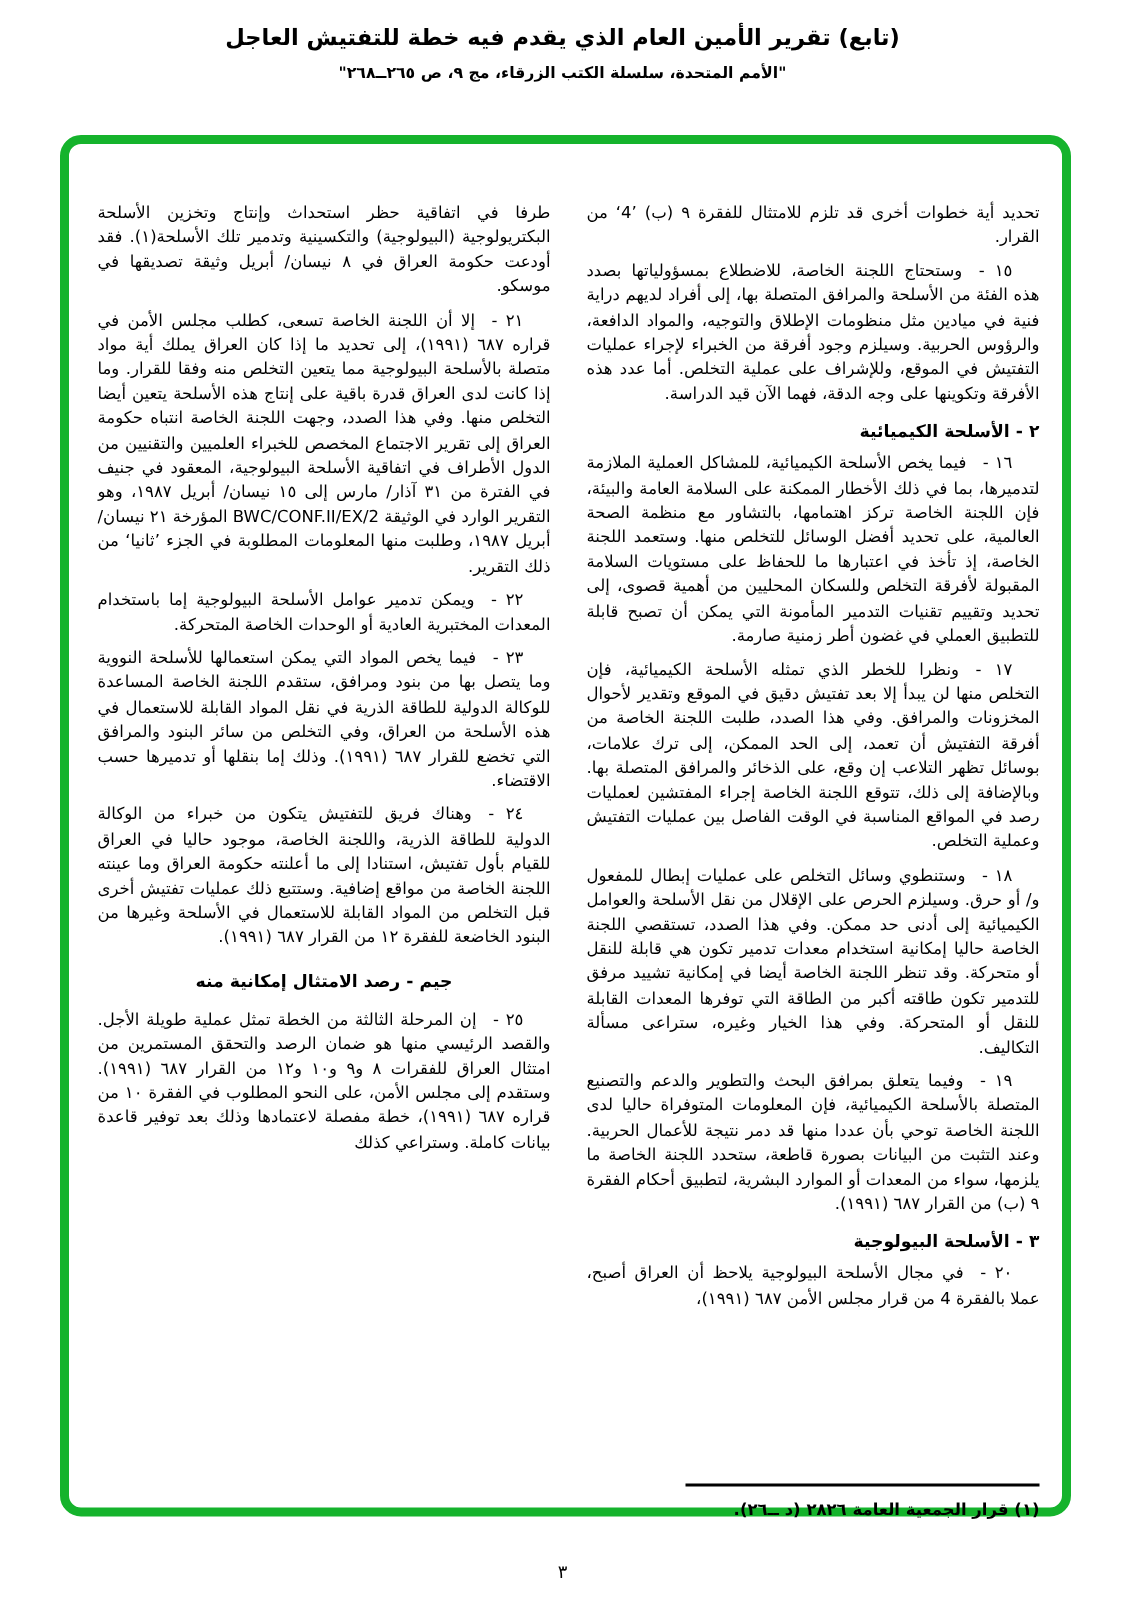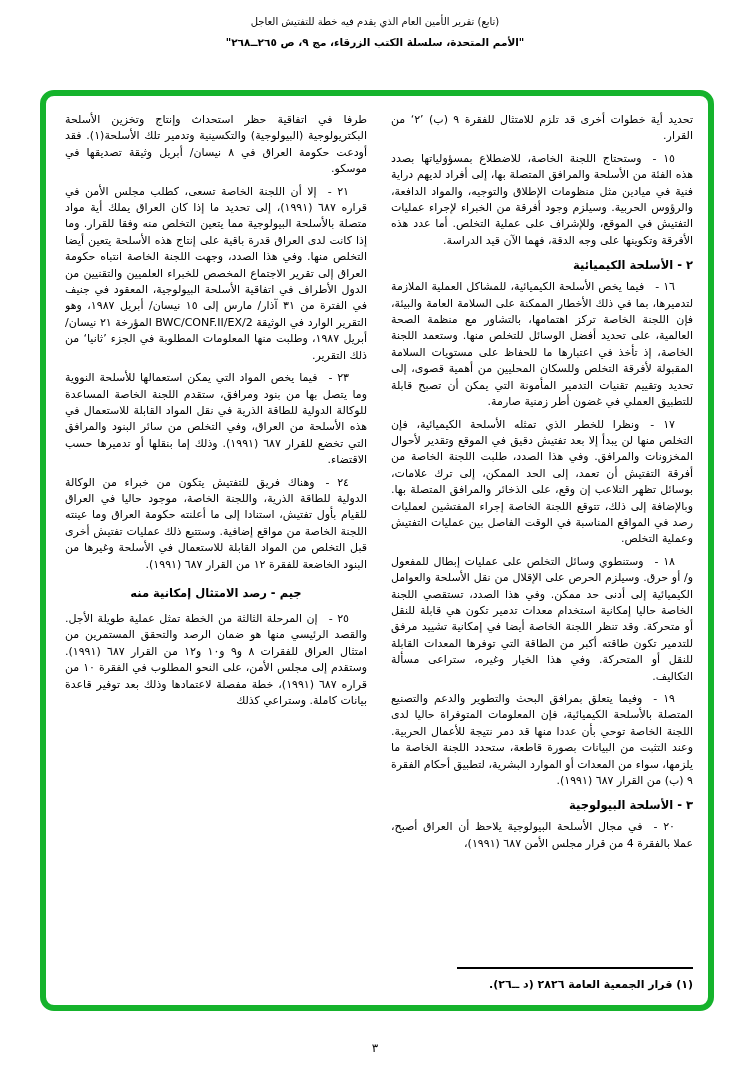--- a/index.html
+++ b/index.html
@@ -18,22 +18,22 @@
   }
   .doc-header {
     position: absolute;
     top: 16px;
     left: 0;
     width: 100%;
     text-align: center;
     direction: rtl;
   }
   .doc-title {
-    font-size: 10px;
-    font-weight: normal;
+    font-size: 15px;
+    font-weight: bold;
     letter-spacing: 0.2px;
   }
   .doc-subtitle {
     margin-top: 9px;
     font-size: 10.5px;
     font-weight: bold;
   }
   .frame {
     position: absolute;
     left: 40px;
@@ -49,20 +49,21 @@
     gap: 24px;
     padding: 16px 15px 14px 15px;
   }
   .col {
     width: 302px;
     min-width: 302px;
     height: 100%;
     display: flex;
     flex-direction: column;
     box-sizing: border-box;
+    margin-top: 22px;
   }
   .col-blocks {
     flex: 0 1 auto;
     min-height: 0;
     overflow: hidden;
   }
   .blk-paragraph {
     font-size: 11px;
     line-height: 16.4px;
     text-align: justify;
@@ -112,40 +113,41 @@
 
   <div class="doc-header">
     <div class="doc-title">(تابع) تقرير الأمين العام الذي يقدم فيه خطة للتفتيش العاجل</div>
     <div class="doc-subtitle">"الأمم المتحدة، سلسلة الكتب الزرقاء، مج ٩، ص ٢٦٥ــ٢٦٨"</div>
   </div>
 
   <div class="frame">
 
     <div class="col">
       <div class="col-blocks">
-          <p class="blk-paragraph">تحديد أية خطوات أخرى قد تلزم للامتثال للفقرة ٩ (ب) ’٢‘ من القرار.</p>
+          <p class="blk-paragraph">تحديد أية خطوات أخرى قد تلزم للامتثال للفقرة ٩ (ب) ’4‘ من القرار.</p>
           <p class="blk-paragraph indent">١٥ - وستحتاج اللجنة الخاصة، للاضطلاع بمسؤولياتها بصدد هذه الفئة من الأسلحة والمرافق المتصلة بها، إلى أفراد لديهم دراية فنية في ميادين مثل منظومات الإطلاق والتوجيه، والمواد الدافعة، والرؤوس الحربية. وسيلزم وجود أفرقة من الخبراء لإجراء عمليات التفتيش في الموقع، وللإشراف على عملية التخلص. أما عدد هذه الأفرقة وتكوينها على وجه الدقة، فهما الآن قيد الدراسة.</p>
           <h3 class="blk-heading">٢ - الأسلحة الكيميائية</h3>
           <p class="blk-paragraph indent">١٦ - فيما يخص الأسلحة الكيميائية، للمشاكل العملية الملازمة لتدميرها، بما في ذلك الأخطار الممكنة على السلامة العامة والبيئة، فإن اللجنة الخاصة تركز اهتمامها، بالتشاور مع منظمة الصحة العالمية، على تحديد أفضل الوسائل للتخلص منها. وستعمد اللجنة الخاصة، إذ تأخذ في اعتبارها ما للحفاظ على مستويات السلامة المقبولة لأفرقة التخلص وللسكان المحليين من أهمية قصوى، إلى تحديد وتقييم تقنيات التدمير المأمونة التي يمكن أن تصبح قابلة للتطبيق العملي في غضون أطر زمنية صارمة.</p>
           <p class="blk-paragraph indent">١٧ - ونظرا للخطر الذي تمثله الأسلحة الكيميائية، فإن التخلص منها لن يبدأ إلا بعد تفتيش دقيق في الموقع وتقدير لأحوال المخزونات والمرافق. وفي هذا الصدد، طلبت اللجنة الخاصة من أفرقة التفتيش أن تعمد، إلى الحد الممكن، إلى ترك علامات، بوسائل تظهر التلاعب إن وقع، على الذخائر والمرافق المتصلة بها. وبالإضافة إلى ذلك، تتوقع اللجنة الخاصة إجراء المفتشين لعمليات رصد في المواقع المناسبة في الوقت الفاصل بين عمليات التفتيش وعملية التخلص.</p>
           <p class="blk-paragraph indent">١٨ - وستنطوي وسائل التخلص على عمليات إبطال للمفعول و/ أو حرق. وسيلزم الحرص على الإقلال من نقل الأسلحة والعوامل الكيميائية إلى أدنى حد ممكن. وفي هذا الصدد، تستقصي اللجنة الخاصة حاليا إمكانية استخدام معدات تدمير تكون هي قابلة للنقل أو متحركة. وقد تنظر اللجنة الخاصة أيضا في إمكانية تشييد مرفق للتدمير تكون طاقته أكبر من الطاقة التي توفرها المعدات القابلة للنقل أو المتحركة. وفي هذا الخيار وغيره، ستراعى مسألة التكاليف.</p>
           <p class="blk-paragraph indent">١٩ - وفيما يتعلق بمرافق البحث والتطوير والدعم والتصنيع المتصلة بالأسلحة الكيميائية، فإن المعلومات المتوفراة حاليا لدى اللجنة الخاصة توحي بأن عددا منها قد دمر نتيجة للأعمال الحربية. وعند التثبت من البيانات بصورة قاطعة، ستحدد اللجنة الخاصة ما يلزمها، سواء من المعدات أو الموارد البشرية، لتطبيق أحكام الفقرة ٩ (ب) من القرار ٦٨٧ (١٩٩١).</p>
           <h3 class="blk-heading">٣ - الأسلحة البيولوجية</h3>
           <p class="blk-paragraph indent">٢٠ - في مجال الأسلحة البيولوجية يلاحظ أن العراق أصبح، عملا بالفقرة 4 من قرار مجلس الأمن ٦٨٧ (١٩٩١)،</p>
         </div>
       <div class="footnote">
         <div class="footnote-rule"></div>
         <div class="footnote-text">(١) قرار الجمعية العامة ٢٨٢٦ (د ــ٢٦).</div>
       </div>
     </div>
 
     <div class="col">
       <div class="col-blocks">
           <p class="blk-paragraph">طرفا في اتفاقية حظر استحداث وإنتاج وتخزين الأسلحة البكتريولوجية (البيولوجية) والتكسينية وتدمير تلك الأسلحة(١). فقد أودعت حكومة العراق في ٨ نيسان/ أبريل وثيقة تصديقها في موسكو.</p>
           <p class="blk-paragraph indent">٢١ - إلا أن اللجنة الخاصة تسعى، كطلب مجلس الأمن في قراره ٦٨٧ (١٩٩١)، إلى تحديد ما إذا كان العراق يملك أية مواد متصلة بالأسلحة البيولوجية مما يتعين التخلص منه وفقا للقرار. وما إذا كانت لدى العراق قدرة باقية على إنتاج هذه الأسلحة يتعين أيضا التخلص منها. وفي هذا الصدد، وجهت اللجنة الخاصة انتباه حكومة العراق إلى تقرير الاجتماع المخصص للخبراء العلميين والتقنيين من الدول الأطراف في اتفاقية الأسلحة البيولوجية، المعقود في جنيف في الفترة من ٣١ آذار/ مارس إلى ١٥ نيسان/ أبريل ١٩٨٧، وهو التقرير الوارد في الوثيقة BWC/CONF.II/EX/2 المؤرخة ٢١ نيسان/ أبريل ١٩٨٧، وطلبت منها المعلومات المطلوبة في الجزء ’ثانيا‘ من ذلك التقرير.</p>
+          <p class="blk-paragraph indent">٢٢ - ويمكن تدمير عوامل الأسلحة البيولوجية إما باستخدام المعدات المختبرية العادية أو الوحدات الخاصة المتحركة.</p>
           <p class="blk-paragraph indent">٢٣ - فيما يخص المواد التي يمكن استعمالها للأسلحة النووية وما يتصل بها من بنود ومرافق، ستقدم اللجنة الخاصة المساعدة للوكالة الدولية للطاقة الذرية في نقل المواد القابلة للاستعمال في هذه الأسلحة من العراق، وفي التخلص من سائر البنود والمرافق التي تخضع للقرار ٦٨٧ (١٩٩١). وذلك إما بنقلها أو تدميرها حسب الاقتضاء.</p>
           <p class="blk-paragraph indent">٢٤ - وهناك فريق للتفتيش يتكون من خبراء من الوكالة الدولية للطاقة الذرية، واللجنة الخاصة، موجود حاليا في العراق للقيام بأول تفتيش، استنادا إلى ما أعلنته حكومة العراق وما عينته اللجنة الخاصة من مواقع إضافية. وستتبع ذلك عمليات تفتيش أخرى قبل التخلص من المواد القابلة للاستعمال في الأسلحة وغيرها من البنود الخاضعة للفقرة ١٢ من القرار ٦٨٧ (١٩٩١).</p>
           <h3 class="blk-heading-centered">جيم - رصد الامتثال إمكانية منه</h3>
           <p class="blk-paragraph indent">٢٥ - إن المرحلة الثالثة من الخطة تمثل عملية طويلة الأجل. والقصد الرئيسي منها هو ضمان الرصد والتحقق المستمرين من امتثال العراق للفقرات ٨ و٩ و١٠ و١٢ من القرار ٦٨٧ (١٩٩١). وستقدم إلى مجلس الأمن، على النحو المطلوب في الفقرة ١٠ من قراره ٦٨٧ (١٩٩١)، خطة مفصلة لاعتمادها وذلك بعد توفير قاعدة بيانات كاملة. وستراعي كذلك</p>
         </div>
     </div>
 
   </div>
 
   <div class="page-number">٣</div>

